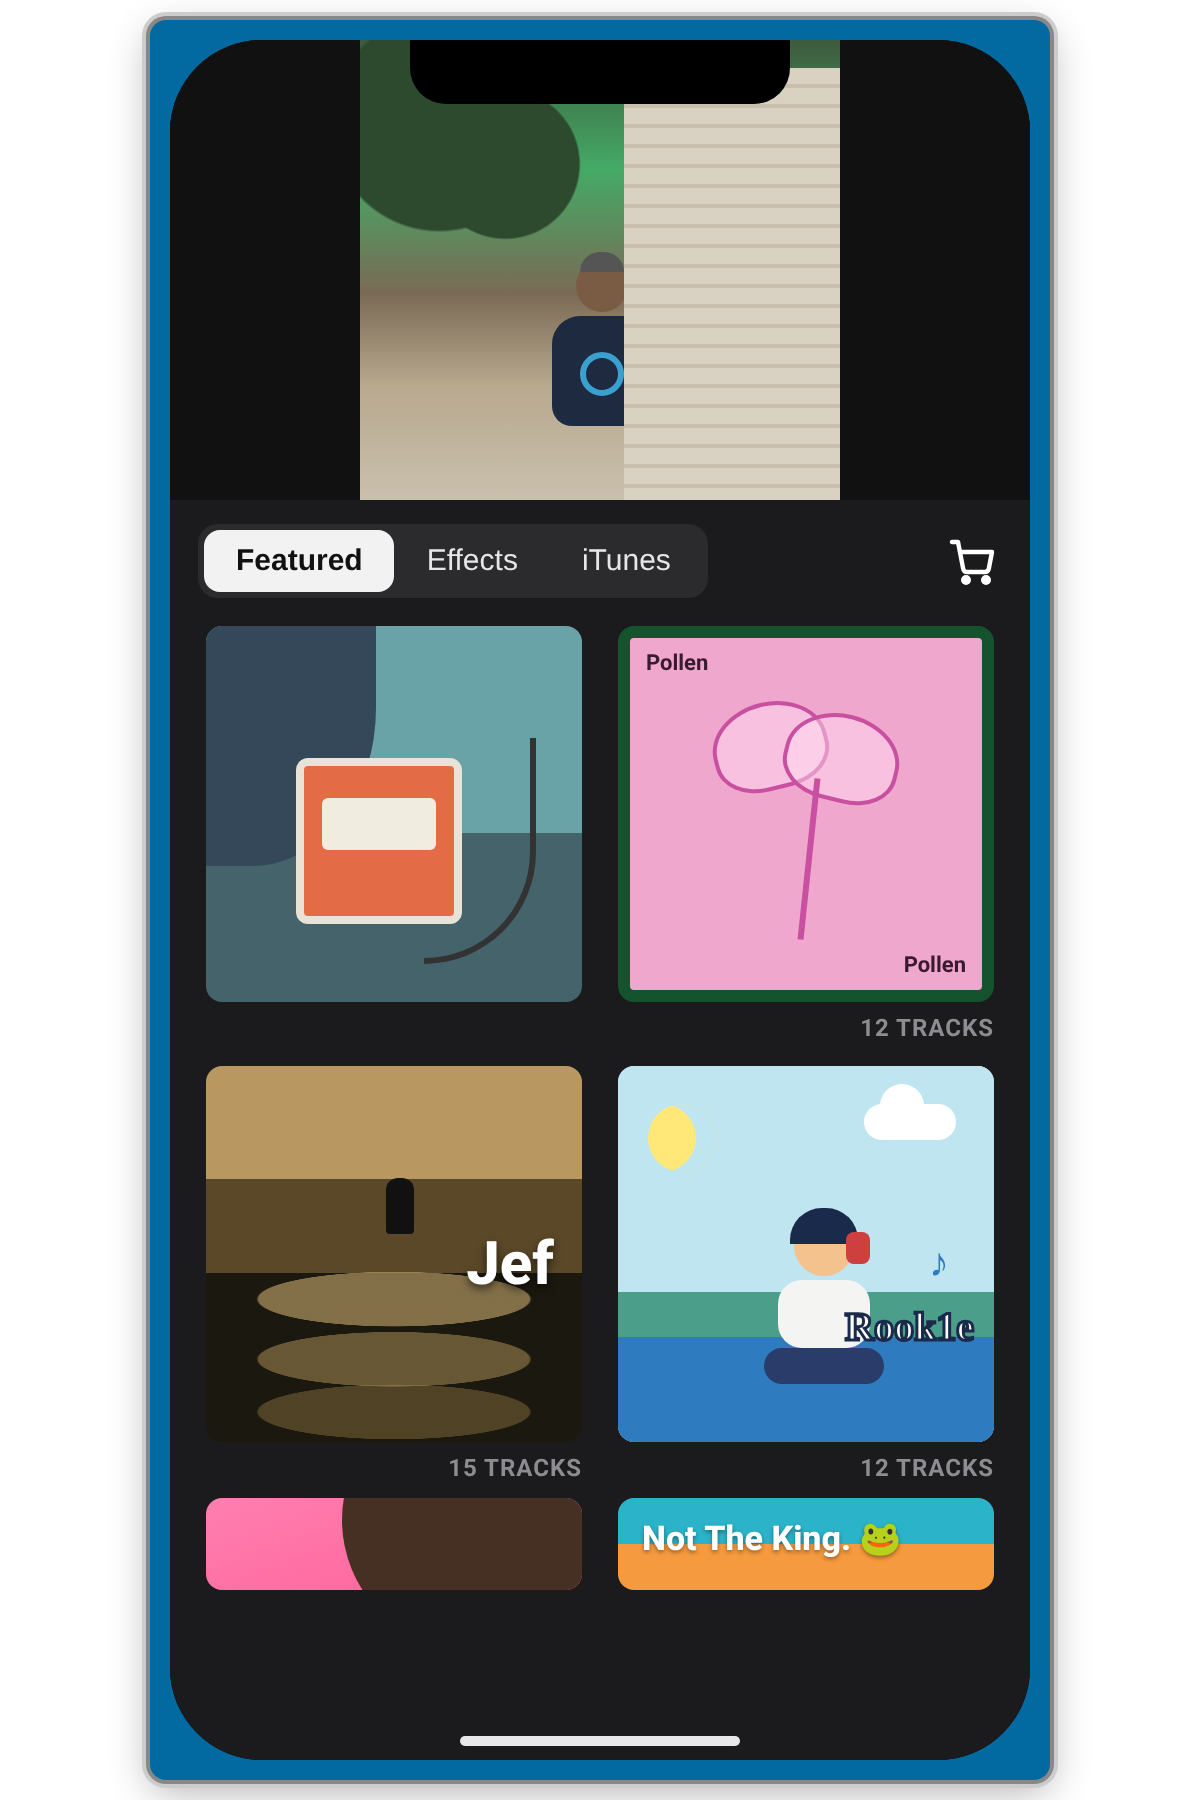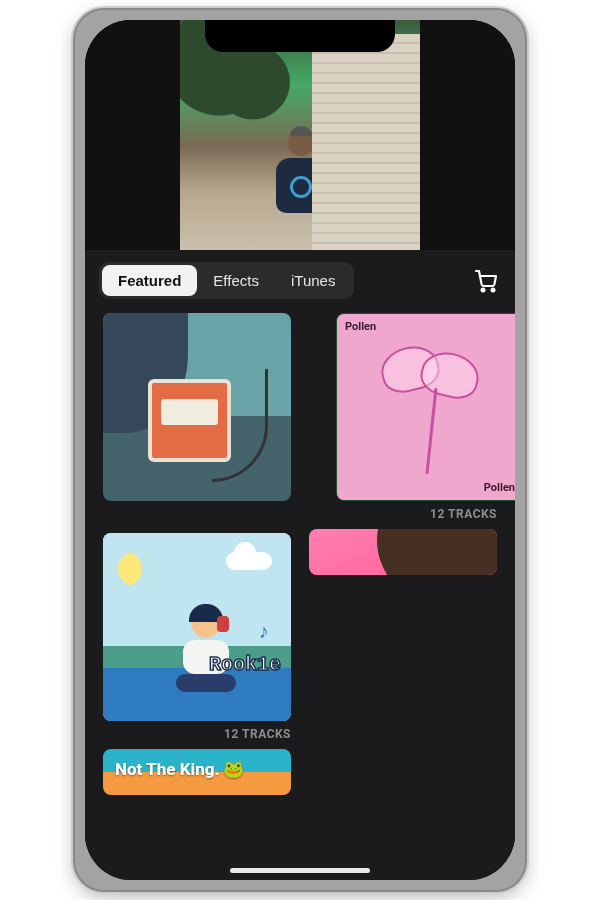--- a/index.html
+++ b/index.html
@@ -9,22 +9,22 @@
     background: #ffffff;
     font-family: -apple-system, BlinkMacSystemFont, "Segoe UI", Roboto, sans-serif;
     display: flex;
     align-items: center;
     justify-content: center;
     overflow: hidden;
   }
   .phone-frame {
     width: 450px;
     height: 880px;
-    background: #a3a3a3;
-    border-radius: 29px;
+    background: #0369a1;
+    border-radius: 8px;
     padding: 10px;
     box-shadow: 0 0 0 2px #888, 0 0 0 4px #ccc, 0 6px 20px rgba(0,0,0,.3);
     position: relative;
   }
   .phone-inner {
     width: 100%;
     height: 100%;
     background: #000;
     border-radius: 46px;
     overflow: hidden;
@@ -193,21 +193,21 @@
   .art-1 .cord{
     position:absolute;right:12%;top:30%;width:30%;height:60%;
     border-right:3px solid #333;border-bottom:3px solid #333;
     border-bottom-right-radius:60px;
   }
   .art-1::before{
     content:"";position:absolute;left:-10%;top:-6%;width:55%;height:70%;
     background:#35485a;border-radius:0 0 60% 0;
   }
 
-  .art-2 { background:#f0a7ce;border:1px solid #14532d;margin-left:27px;}
+  .art-2 { background:#f0a7ce;border:6px solid #14532d;}
   .art-2 .flower{
     position:absolute;left:28%;top:18%;width:44%;height:64%;
   }
   .art-2 .flower::before,.art-2 .flower::after{
     content:"";position:absolute;width:54px;height:40px;border:2px solid #c94fa0;border-radius:50% 50% 40% 40%;
     background:rgba(255,220,240,.5);
   }
   .art-2 .flower::before{left:-8px;top:0;transform:rotate(-14deg);}
   .art-2 .flower::after{right:-8px;top:6px;transform:rotate(14deg);}
   .art-2 .stem{
@@ -254,21 +254,21 @@
   }
   .art-4 .boy .h{width:30px;height:30px;background:#f4c38d;border-radius:50%;margin:0 auto;position:relative;}
   .art-4 .boy .h::before{content:"";position:absolute;top:-4px;left:-2px;width:34px;height:18px;background:#1a2a4a;border-radius:16px 16px 0 0;}
   .art-4 .boy .h::after{content:"";position:absolute;right:-8px;top:8px;width:12px;height:16px;background:#ce4040;border-radius:4px;}
   .art-4 .boy .b{width:46px;height:34px;background:#f4f4f2;border-radius:12px;margin:2px auto 0;}
   .art-4 .boy .legs{width:60px;height:18px;background:#2a3c6a;border-radius:10px;margin:0 auto;}
   .art-4 .title{
     position:absolute;right:10px;bottom:24%;
     color:#fff;font-weight:800;font-size:20px;
     -webkit-text-stroke:1.5px #1a2a4a;
-    font-family:Liberation Mono, monospace;
+    font-family:Liberation Serif, serif;
   }
 
   .art-5 { background:linear-gradient(160deg,#ff7fb0,#ff5f97); }
   .art-5::after{
     content:"";position:absolute;right:-10px;bottom:-30px;width:130px;height:130px;border-radius:50%;
     background:#463024;
   }
   .art-6 { background:linear-gradient(180deg,#2bb4c9 0 50%,#f59a3e 50% 100%); }
   .art-6 .title{
     position:absolute;left:12px;top:10px;color:#fff;font-weight:800;font-size:17px;
@@ -327,20 +327,27 @@
         <div class="album">
           <div class="cover art-2">
             <span class="t1">Pollen</span>
             <div class="flower"></div>
               <div class="stem"></div>
             <span class="t2">Pollen</span>
           </div>
           <div class="tracks-label">12 TRACKS</div>
         </div>
 
+        <div class="album">
+          <div class="cover art-3">
+            <div class="surfer"></div>
+            <div class="title">Jef</div>
+          </div>
+          <div class="tracks-label">15 TRACKS</div>
+        </div>
 
         <div class="album">
           <div class="cover art-4">
             <div class="sky"></div>
               <div class="moon"></div>
               <div class="cloud"></div>
             <div class="note">♪</div>
             <div class="boy">
                 <div class="h"></div>
                 <div class="b"></div>

